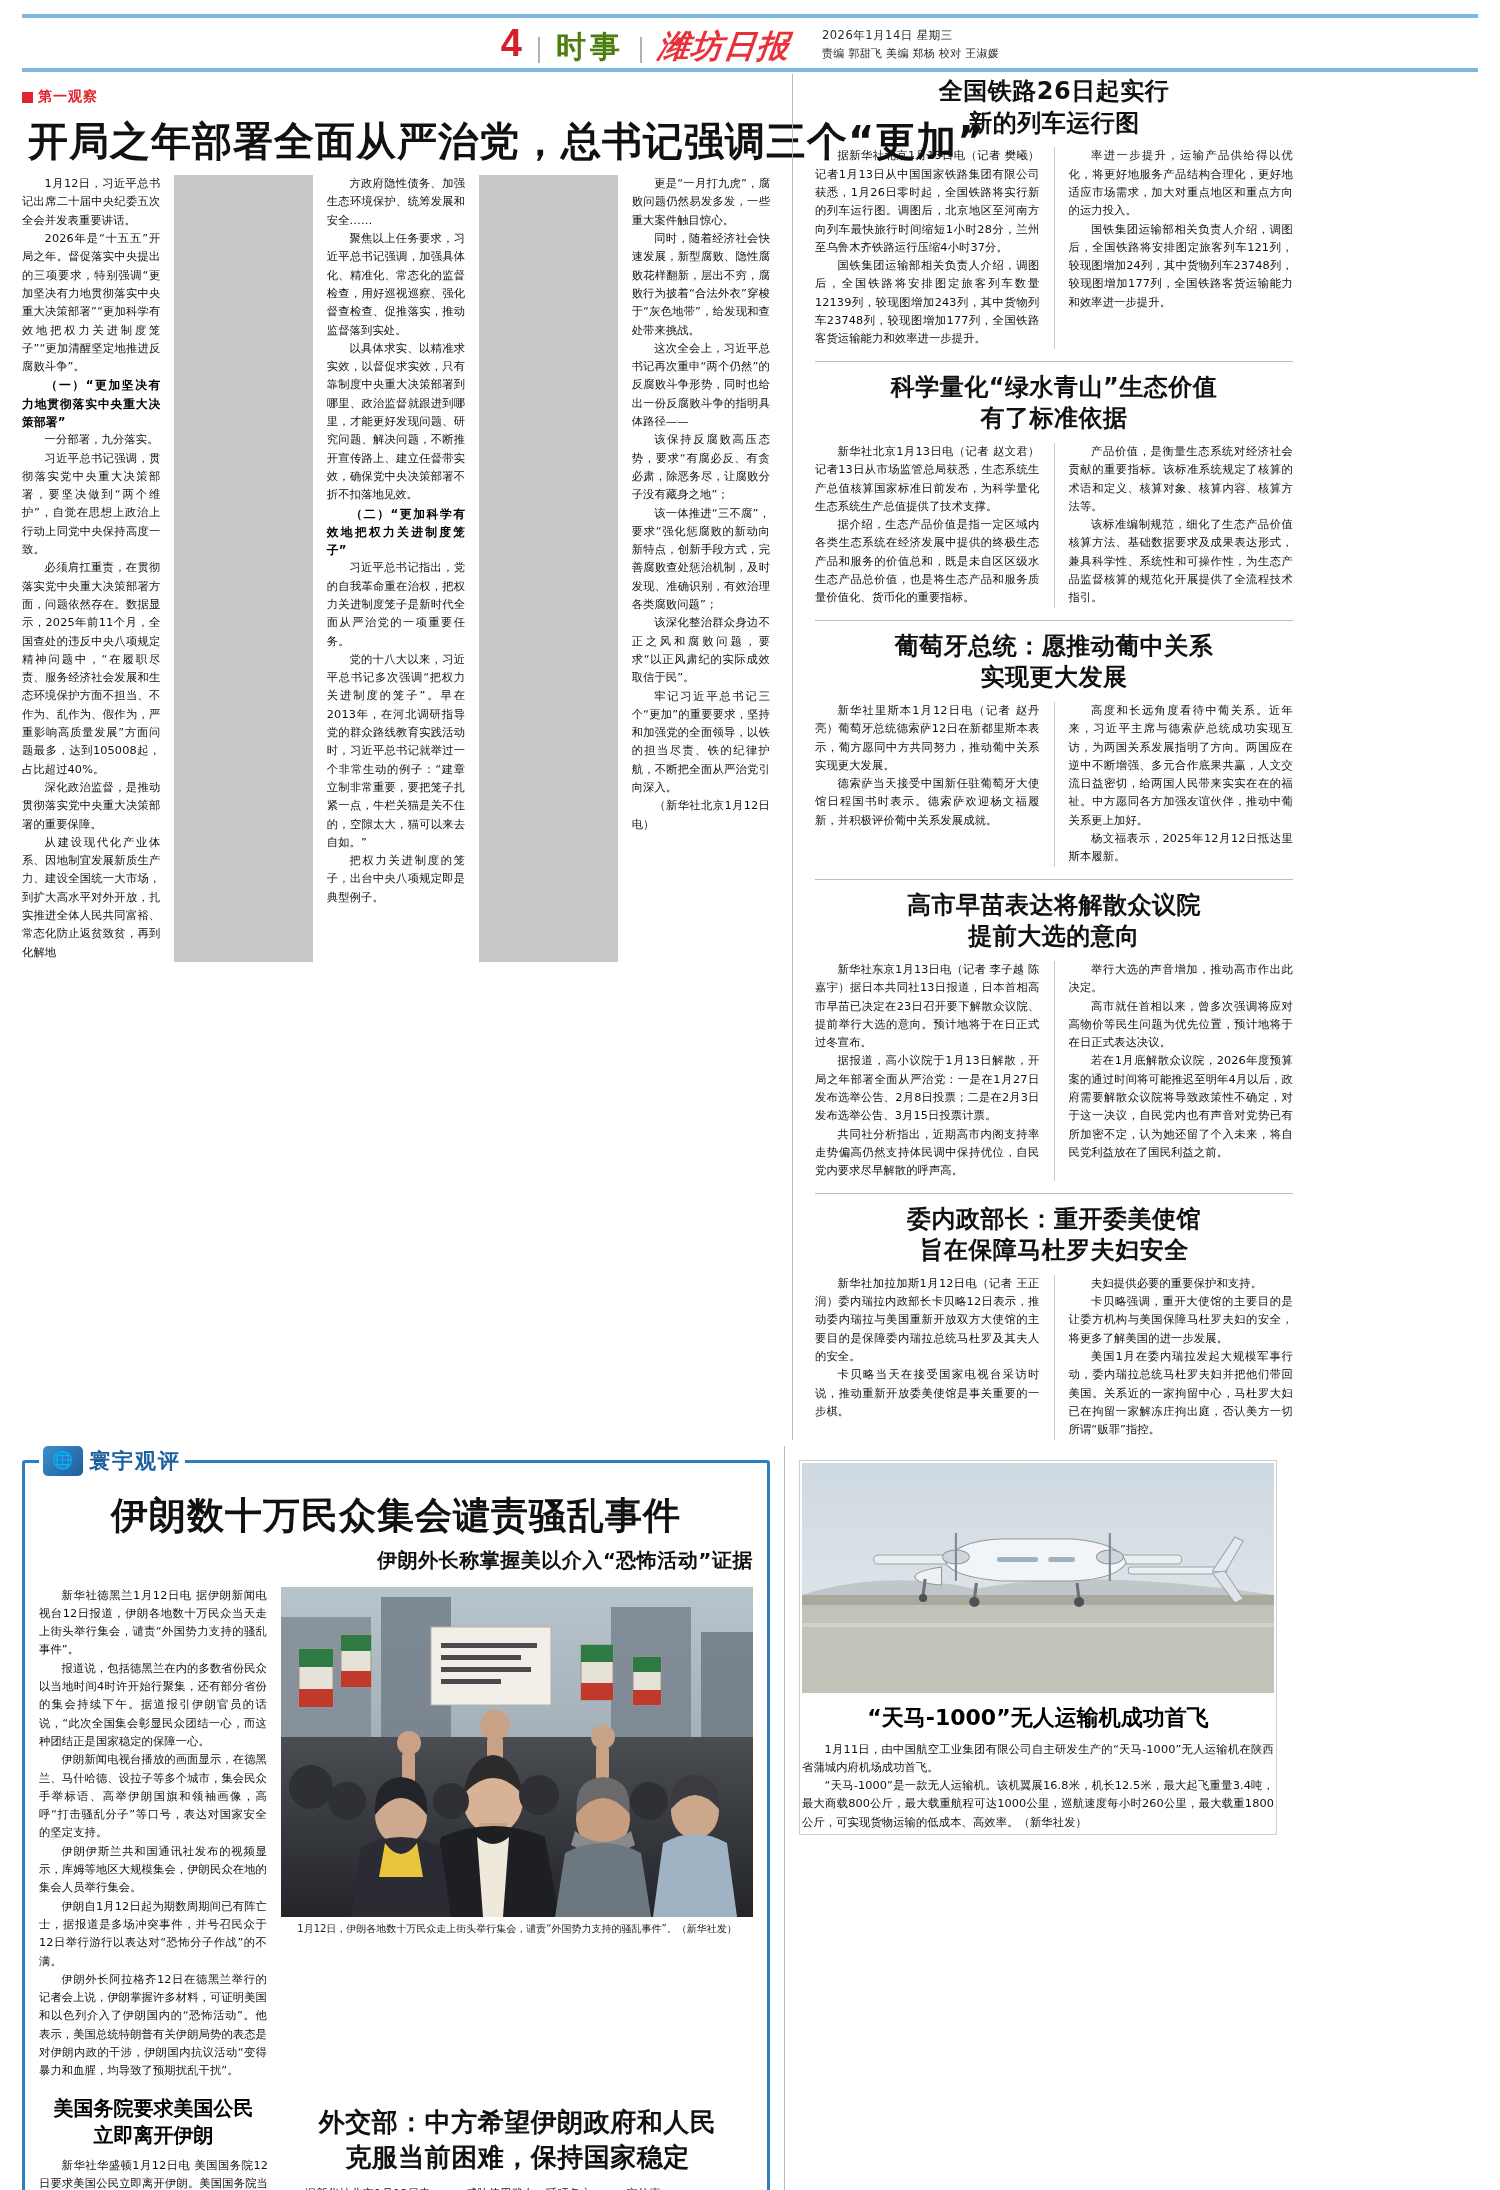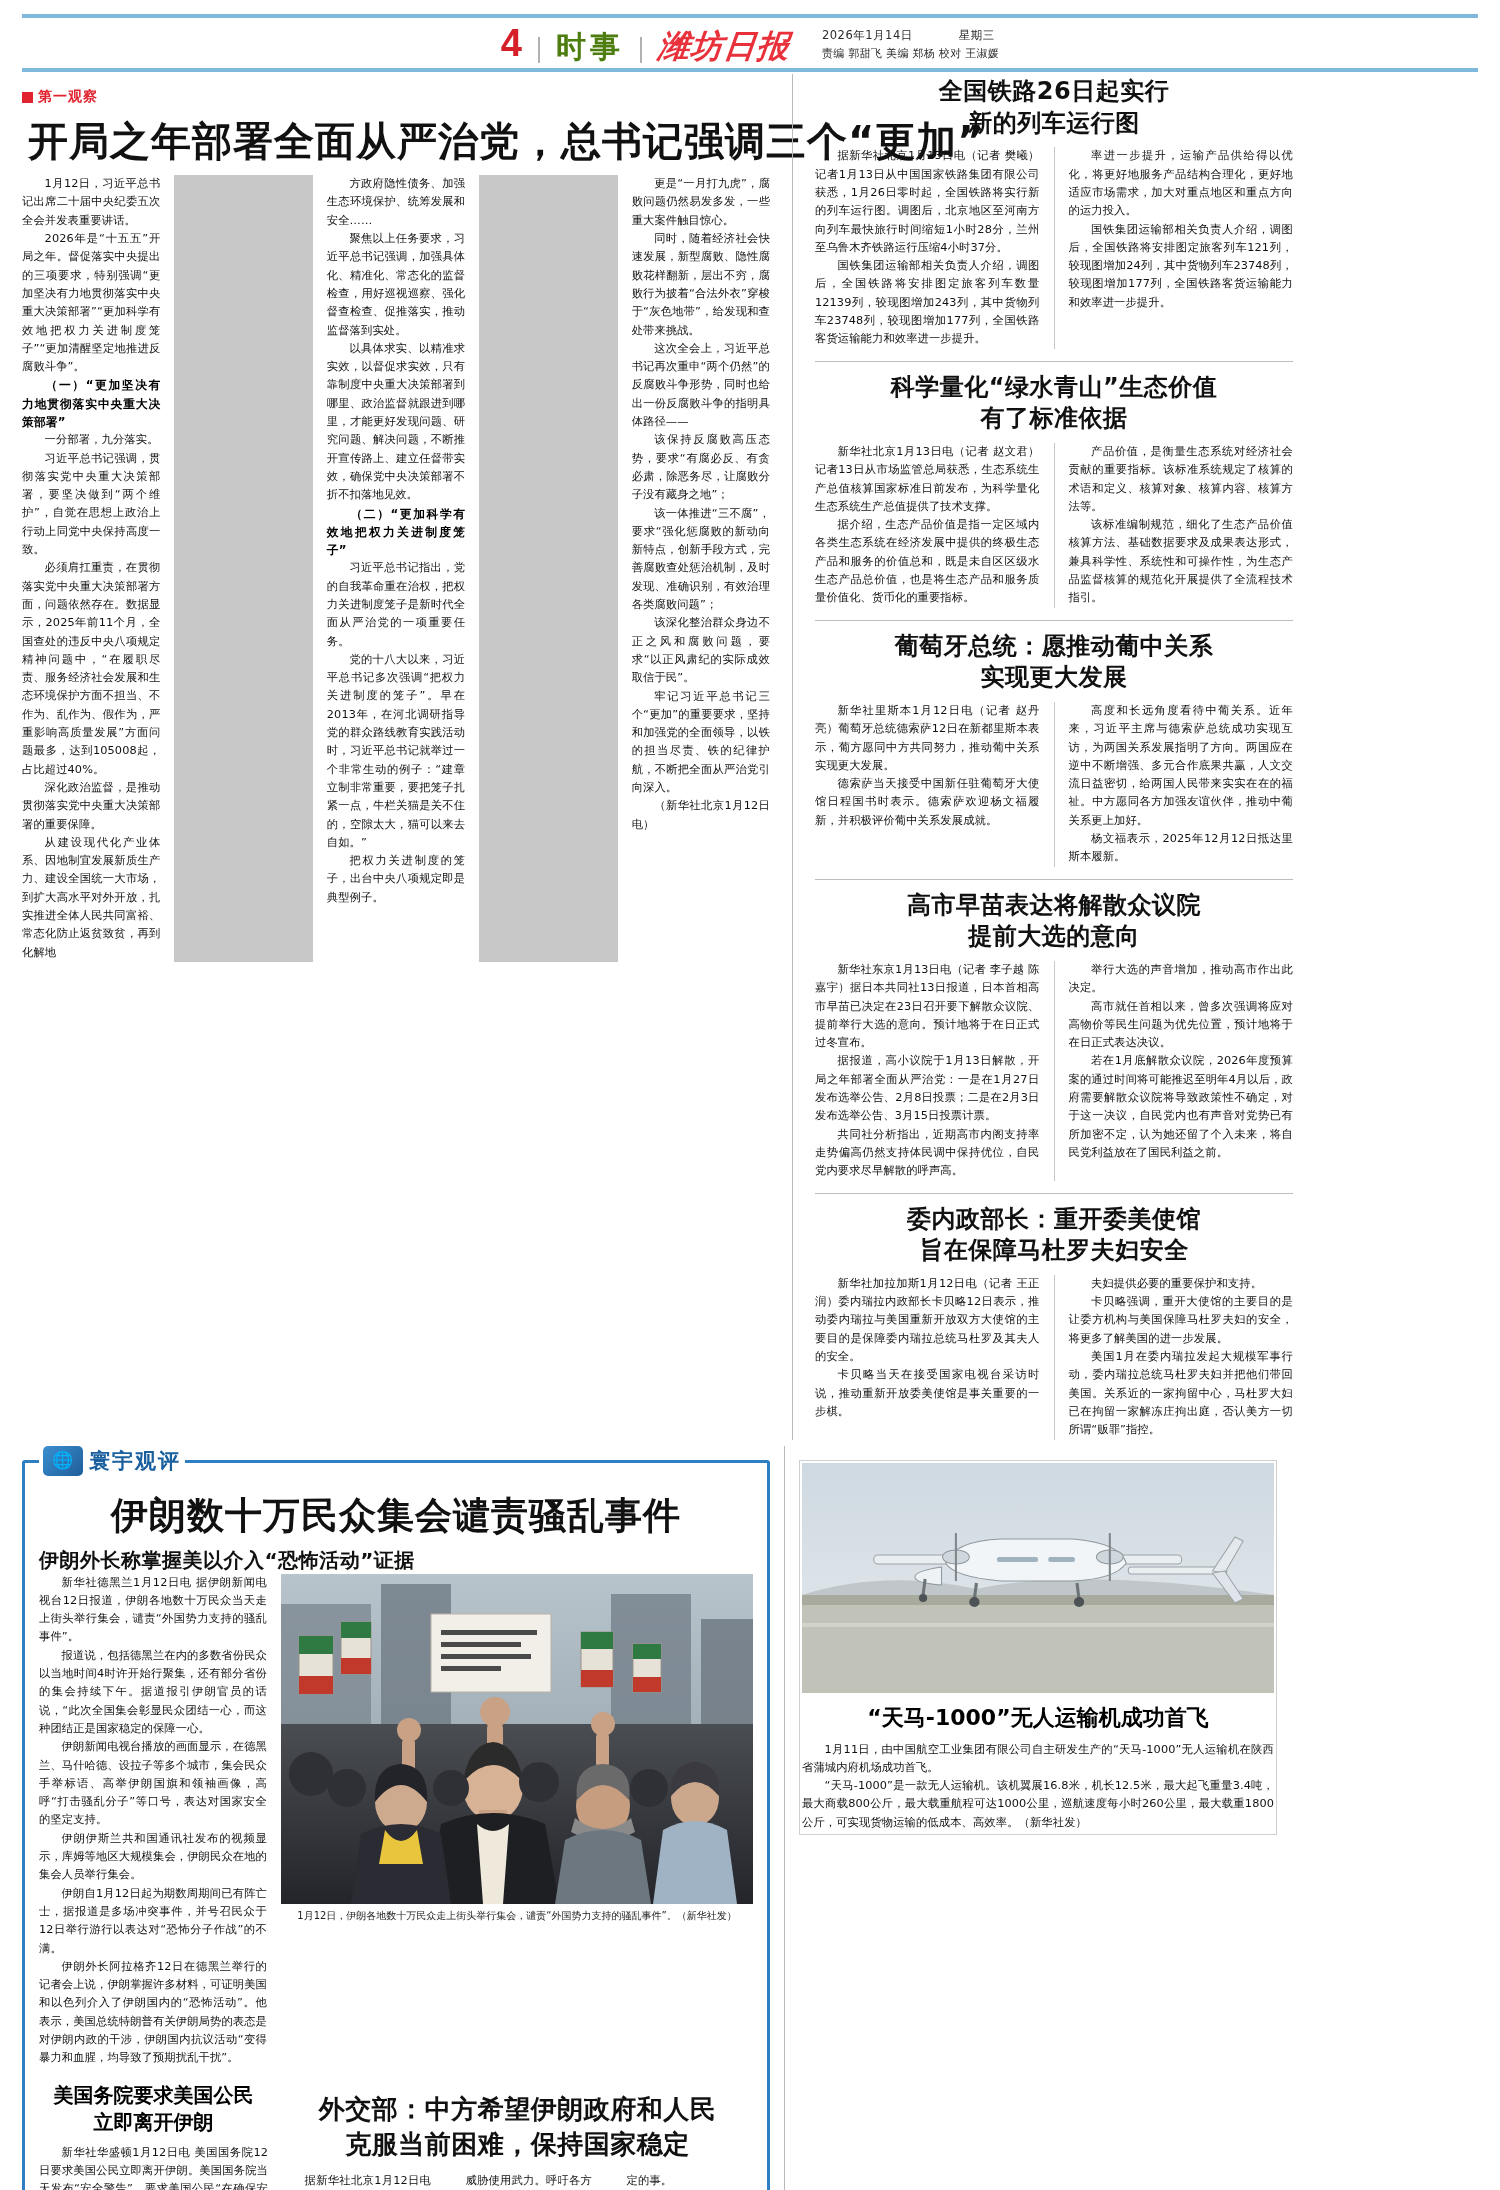--- a/index.html
+++ b/index.html
@@ -38,21 +38,21 @@
     font-size:32px; font-weight:bold; color:#e8313b; line-height:1;
     letter-spacing:1px;
     font-style:italic;
     transform:skewX(-6deg);
   }
   .mh-meta {
     margin-left:18px; line-height:1.55; color:#2b2b2b;
     font-family:"DejaVu Sans","Liberation Sans",sans-serif;
   }
   .mh-date { font-size:11.5px; letter-spacing:0.5px; }
-  .mh-date .wk { margin-left:42px; }
+  .mh-date .wk { }
   .mh-credits { font-size:11px; letter-spacing:0.3px; }
 
   
   .body-col {
     font-family:"DejaVu Sans","Liberation Sans",sans-serif;
     font-size:11.3px; line-height:1.62; text-align:justify;
     color:#111; letter-spacing:0.1px;
   }
   .body-col p { margin:0 0 0 0; text-indent:2em; }
 
@@ -127,22 +127,22 @@
     font-weight:bold; font-size:21px; color:#1a5f9e;
     letter-spacing:2px;
   }
   .feat-head {
     font-family:"DejaVu Sans","Liberation Sans",sans-serif;
     font-weight:bold; font-size:37px; text-align:center;
     letter-spacing:1px; color:#111; margin:16px 0 6px 0;
   }
   .feat-sub {
     font-family:"DejaVu Sans","Liberation Sans",sans-serif;
-    font-weight:bold; font-size:20px; text-align:left;
-    color:#111; margin-bottom:0; letter-spacing:0.5px;
+    font-weight:bold; font-size:20px; text-align:right;
+    color:#111; margin-bottom:13px; letter-spacing:0.5px;
   }
   .feat-grid { display:flex; gap:14px; }
   .feat-col { width:232px; }
   .feat-photo-wrap { width:472px; }
   .feat-photo {
     width:472px; height:330px;
     position:relative; overflow:hidden;
     background:#6f7e8c;
   }
   .feat-caption {

